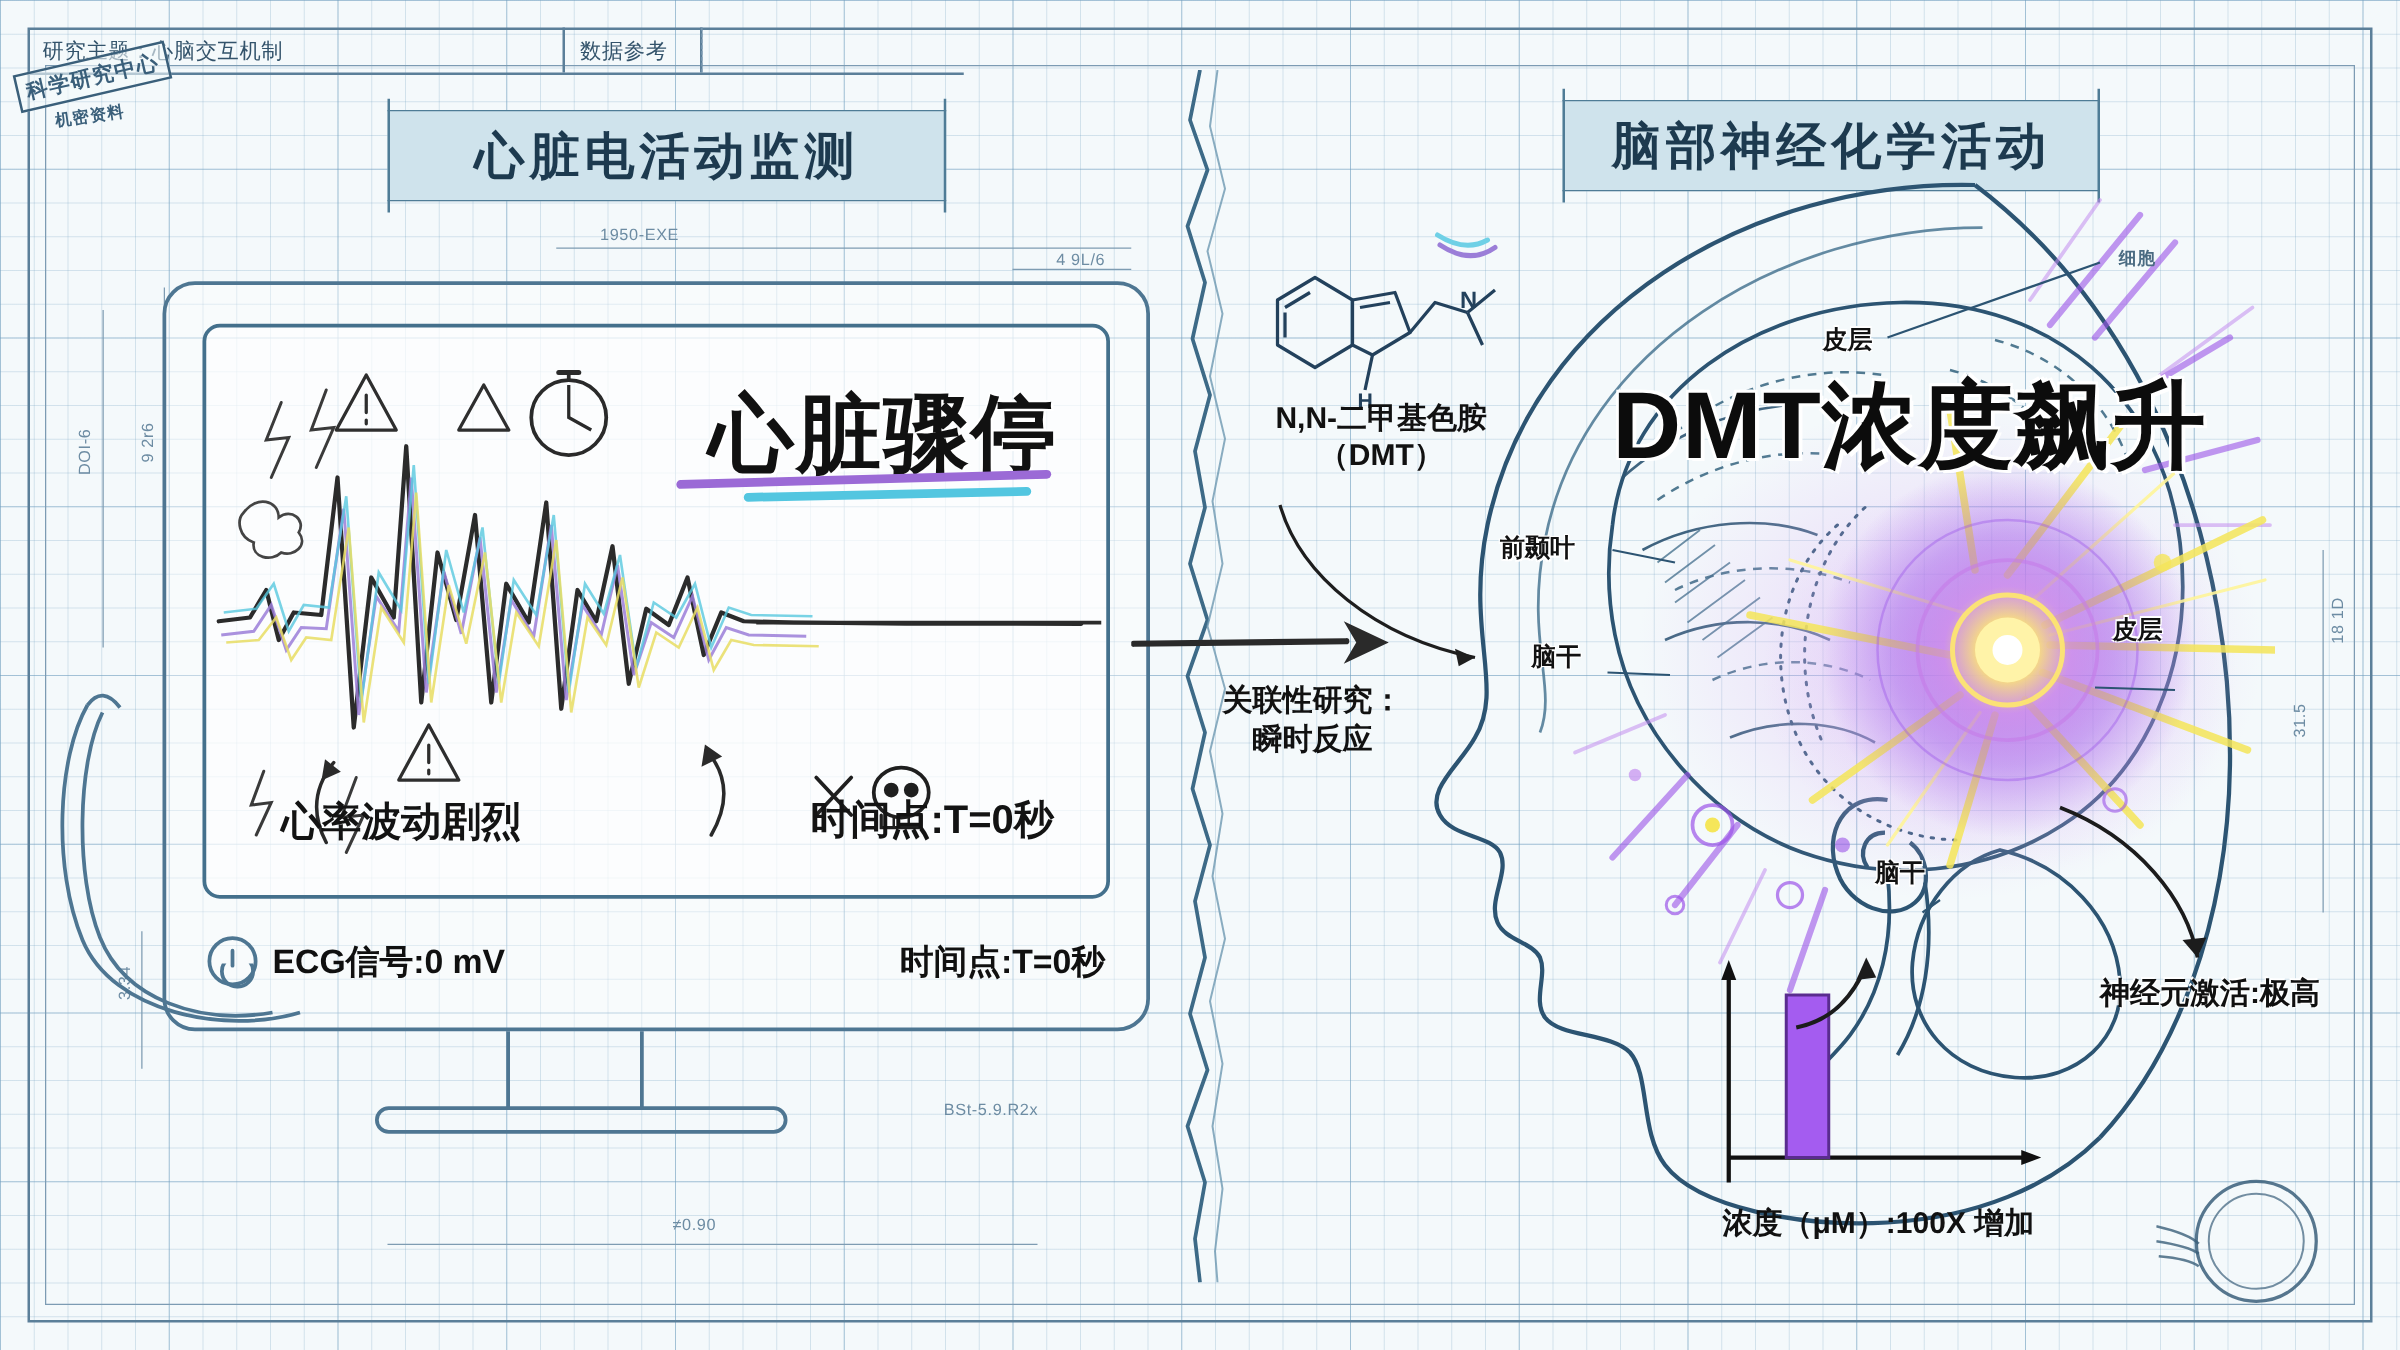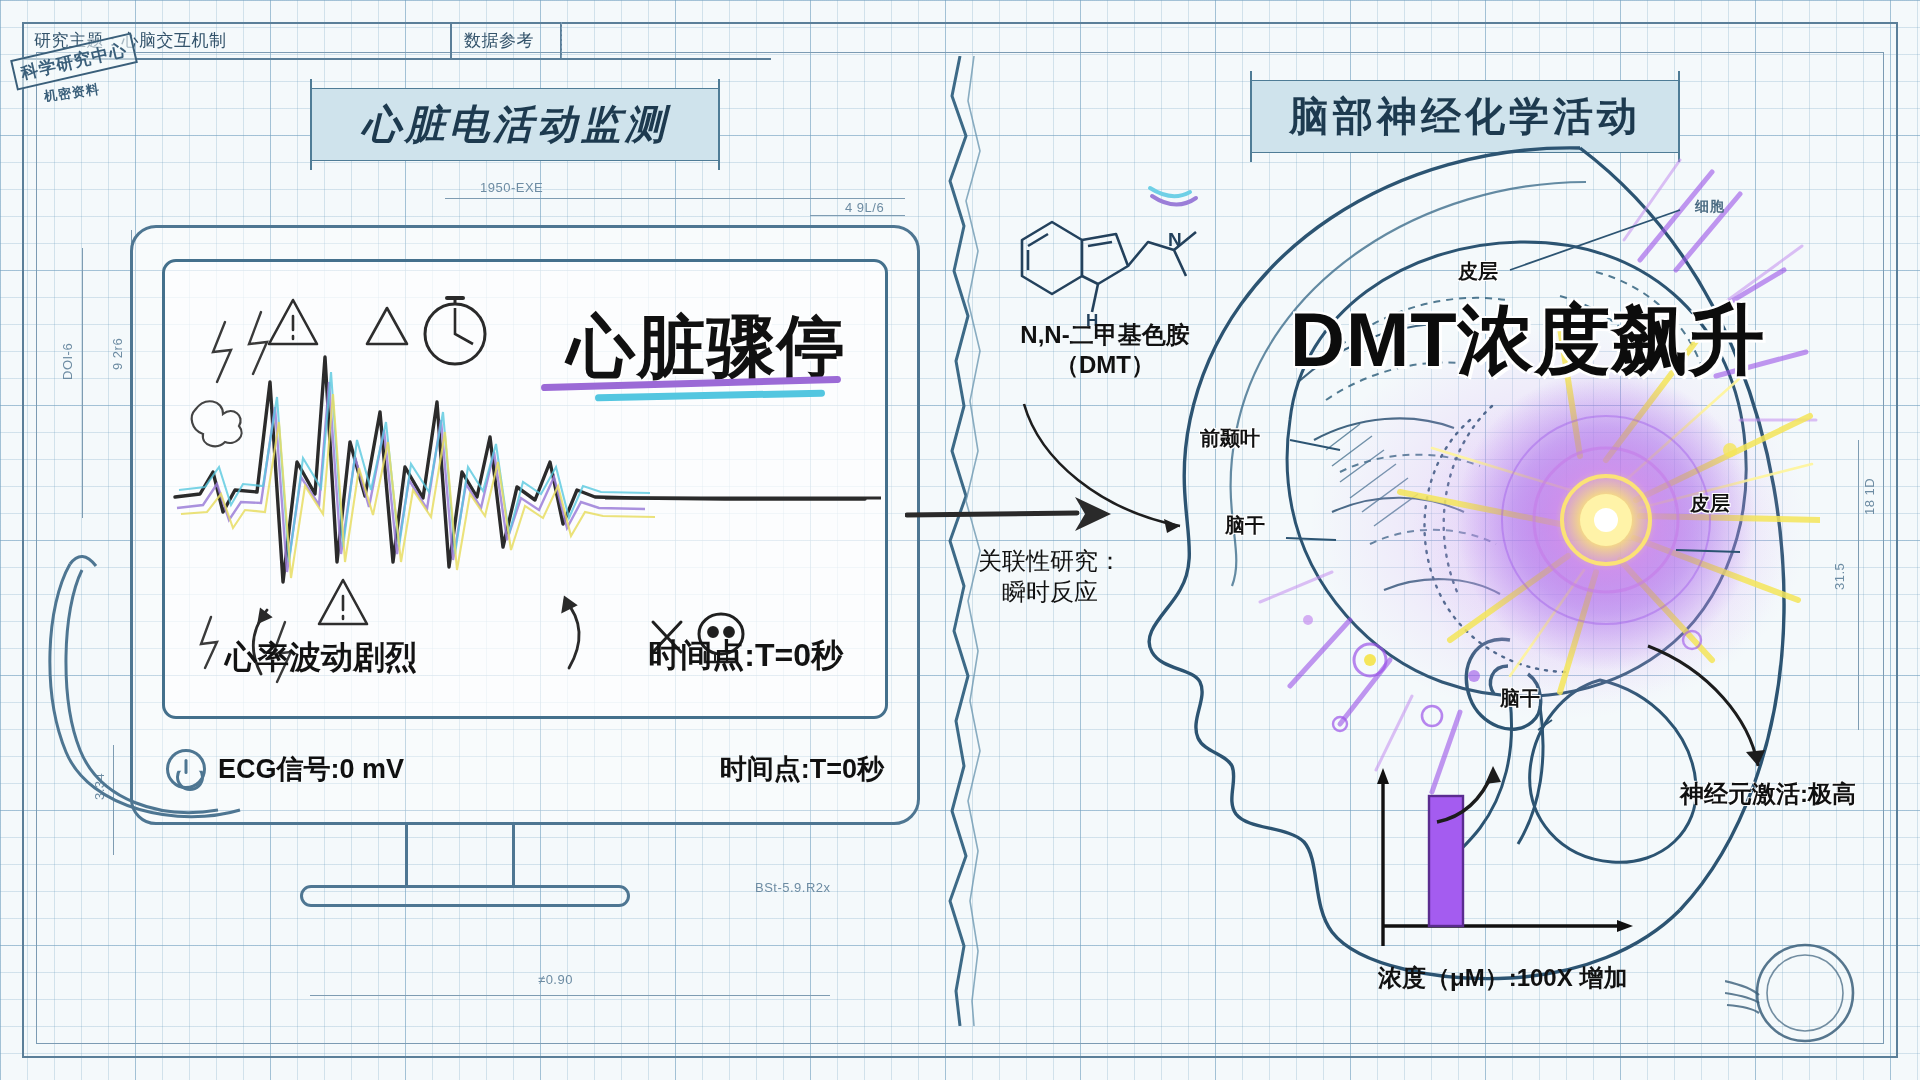--- a/index.html
+++ b/index.html
@@ -61,21 +61,21 @@
     display:flex; align-items:center; justify-content:center;
     padding:8px 28px;
   }
   .panel-title::before, .panel-title::after{
     content:""; position:absolute; top:-10px; bottom:-10px; width:2px;
     background:#4f7c96;
   }
   .panel-title::before{ left:0; }
   .panel-title::after{ right:0; }
 
-  #title-left{ left:310px; top:88px; width:410px;font-style:italic; }
+  #title-left{ left:310px; top:88px; width:447px; }
   #title-right{ left:1250px; top:80px; width:430px; }
 
   
   #divider{ position:absolute; left:930px; top:56px; width:60px; bottom:60px; }
 
   
   #monitor{
     position:absolute; left:130px; top:225px; width:790px; height:600px;
   }
   #monitor-shell{
@@ -171,21 +171,21 @@
   #molecule{ position:absolute; left:1000px; top:180px; width:200px; height:160px; }
   #mol-label{
     position:absolute; left:985px; top:320px; width:240px; text-align:center;
     font-size:24px; font-weight:800; color:#111; line-height:1.25; z-index:9;
   }
 
   
   #mid-arrow{ position:absolute; left:905px; top:495px; width:210px; height:40px; }
   #mid-arrow-label{
     position:absolute; left:960px; top:545px; width:180px; text-align:center;
-    font-size:24px; font-weight:400; color:#111; line-height:1.3;
+    font-size:24px; font-weight:700; color:#111; line-height:1.3;
   }
 
   
   #barchart{ position:absolute; left:1355px; top:760px; width:300px; height:190px; }
   #bar-caption{
     position:absolute; left:1378px; top:962px;
     font-size:24px; font-weight:700; color:#111; white-space:nowrap; z-index:9;
   }
 
   

